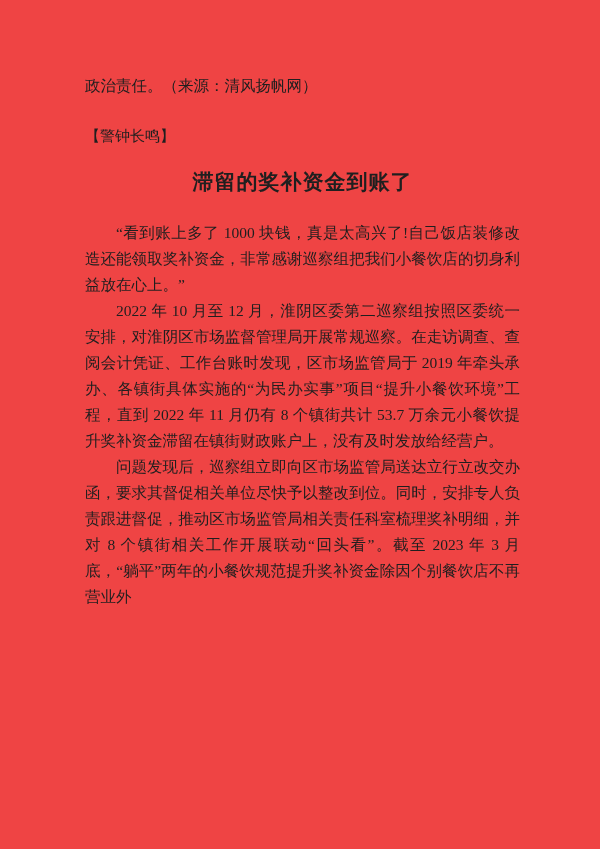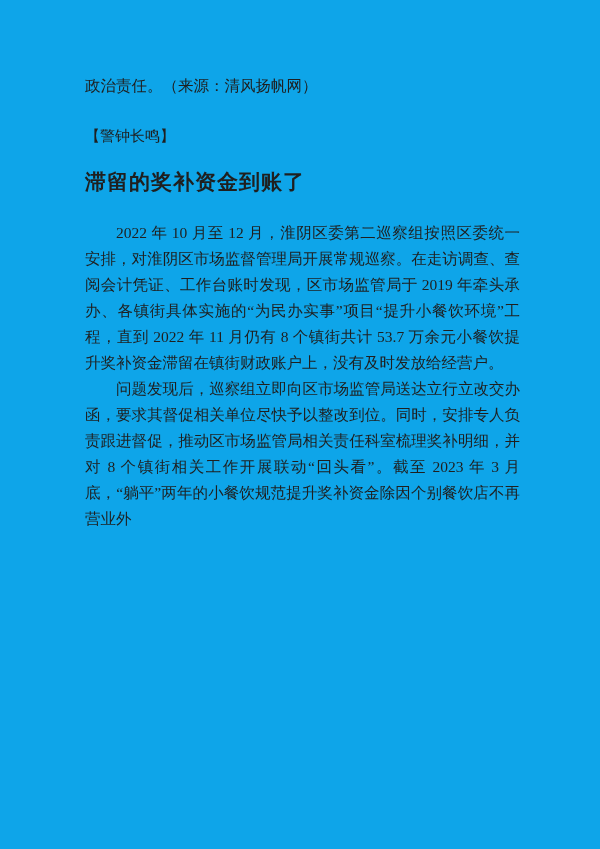--- a/index.html
+++ b/index.html
@@ -5,21 +5,21 @@
   html, body {
     margin: 0;
     padding: 0;
     background: #ffffff;
   }
   .page {
     position: relative;
     width: 600px;
     height: 849px;
     margin: 0 auto;
-    background: #0ea5e9;
+    background: #ef4444;
     color: #1f1f1f;
     font-family: "Liberation Serif", "DejaVu Serif", serif;
     overflow: hidden;
     box-sizing: border-box;
     padding: 73px 80px 0 85px;
   }
   .lead-line {
     font-size: 15.5px;
     line-height: 26px;
     margin: 0;
@@ -27,21 +27,21 @@
   }
   .section-heading {
     font-size: 15px;
     line-height: 26px;
     margin: 24px 0 0 0;
   }
   .article-title {
     font-size: 21px;
     font-weight: bold;
     line-height: 30px;
-    text-align: left;
+    text-align: center;
     margin: 18px 0 0 0;
     letter-spacing: 1px;
   }
   .body-text {
     margin-top: 23px;
   }
   .body-text p {
     font-size: 15.5px;
     line-height: 26px;
     margin: 0;
@@ -54,17 +54,18 @@
 <body>
 
 <div class="page">
   <p class="lead-line">政治责任。（来源：清风扬帆网）</p>
 
   <p class="section-heading">【警钟长鸣】</p>
 
   <h1 class="article-title">滞留的奖补资金到账了</h1>
 
   <div class="body-text">
+    <p>“看到账上多了 1000 块钱，真是太高兴了!自己饭店装修改造还能领取奖补资金，非常感谢巡察组把我们小餐饮店的切身利益放在心上。”</p>
     <p>2022 年 10 月至 12 月，淮阴区委第二巡察组按照区委统一安排，对淮阴区市场监督管理局开展常规巡察。在走访调查、查阅会计凭证、工作台账时发现，区市场监管局于 2019 年牵头承办、各镇街具体实施的“为民办实事”项目“提升小餐饮环境”工程，直到 2022 年 11 月仍有 8 个镇街共计 53.7 万余元小餐饮提升奖补资金滞留在镇街财政账户上，没有及时发放给经营户。</p>
     <p>问题发现后，巡察组立即向区市场监管局送达立行立改交办函，要求其督促相关单位尽快予以整改到位。同时，安排专人负责跟进督促，推动区市场监管局相关责任科室梳理奖补明细，并对 8 个镇街相关工作开展联动“回头看”。截至 2023 年 3 月底，“躺平”两年的小餐饮规范提升奖补资金除因个别餐饮店不再营业外</p>
   </div>
 
 </div>
 
 </body></html>

